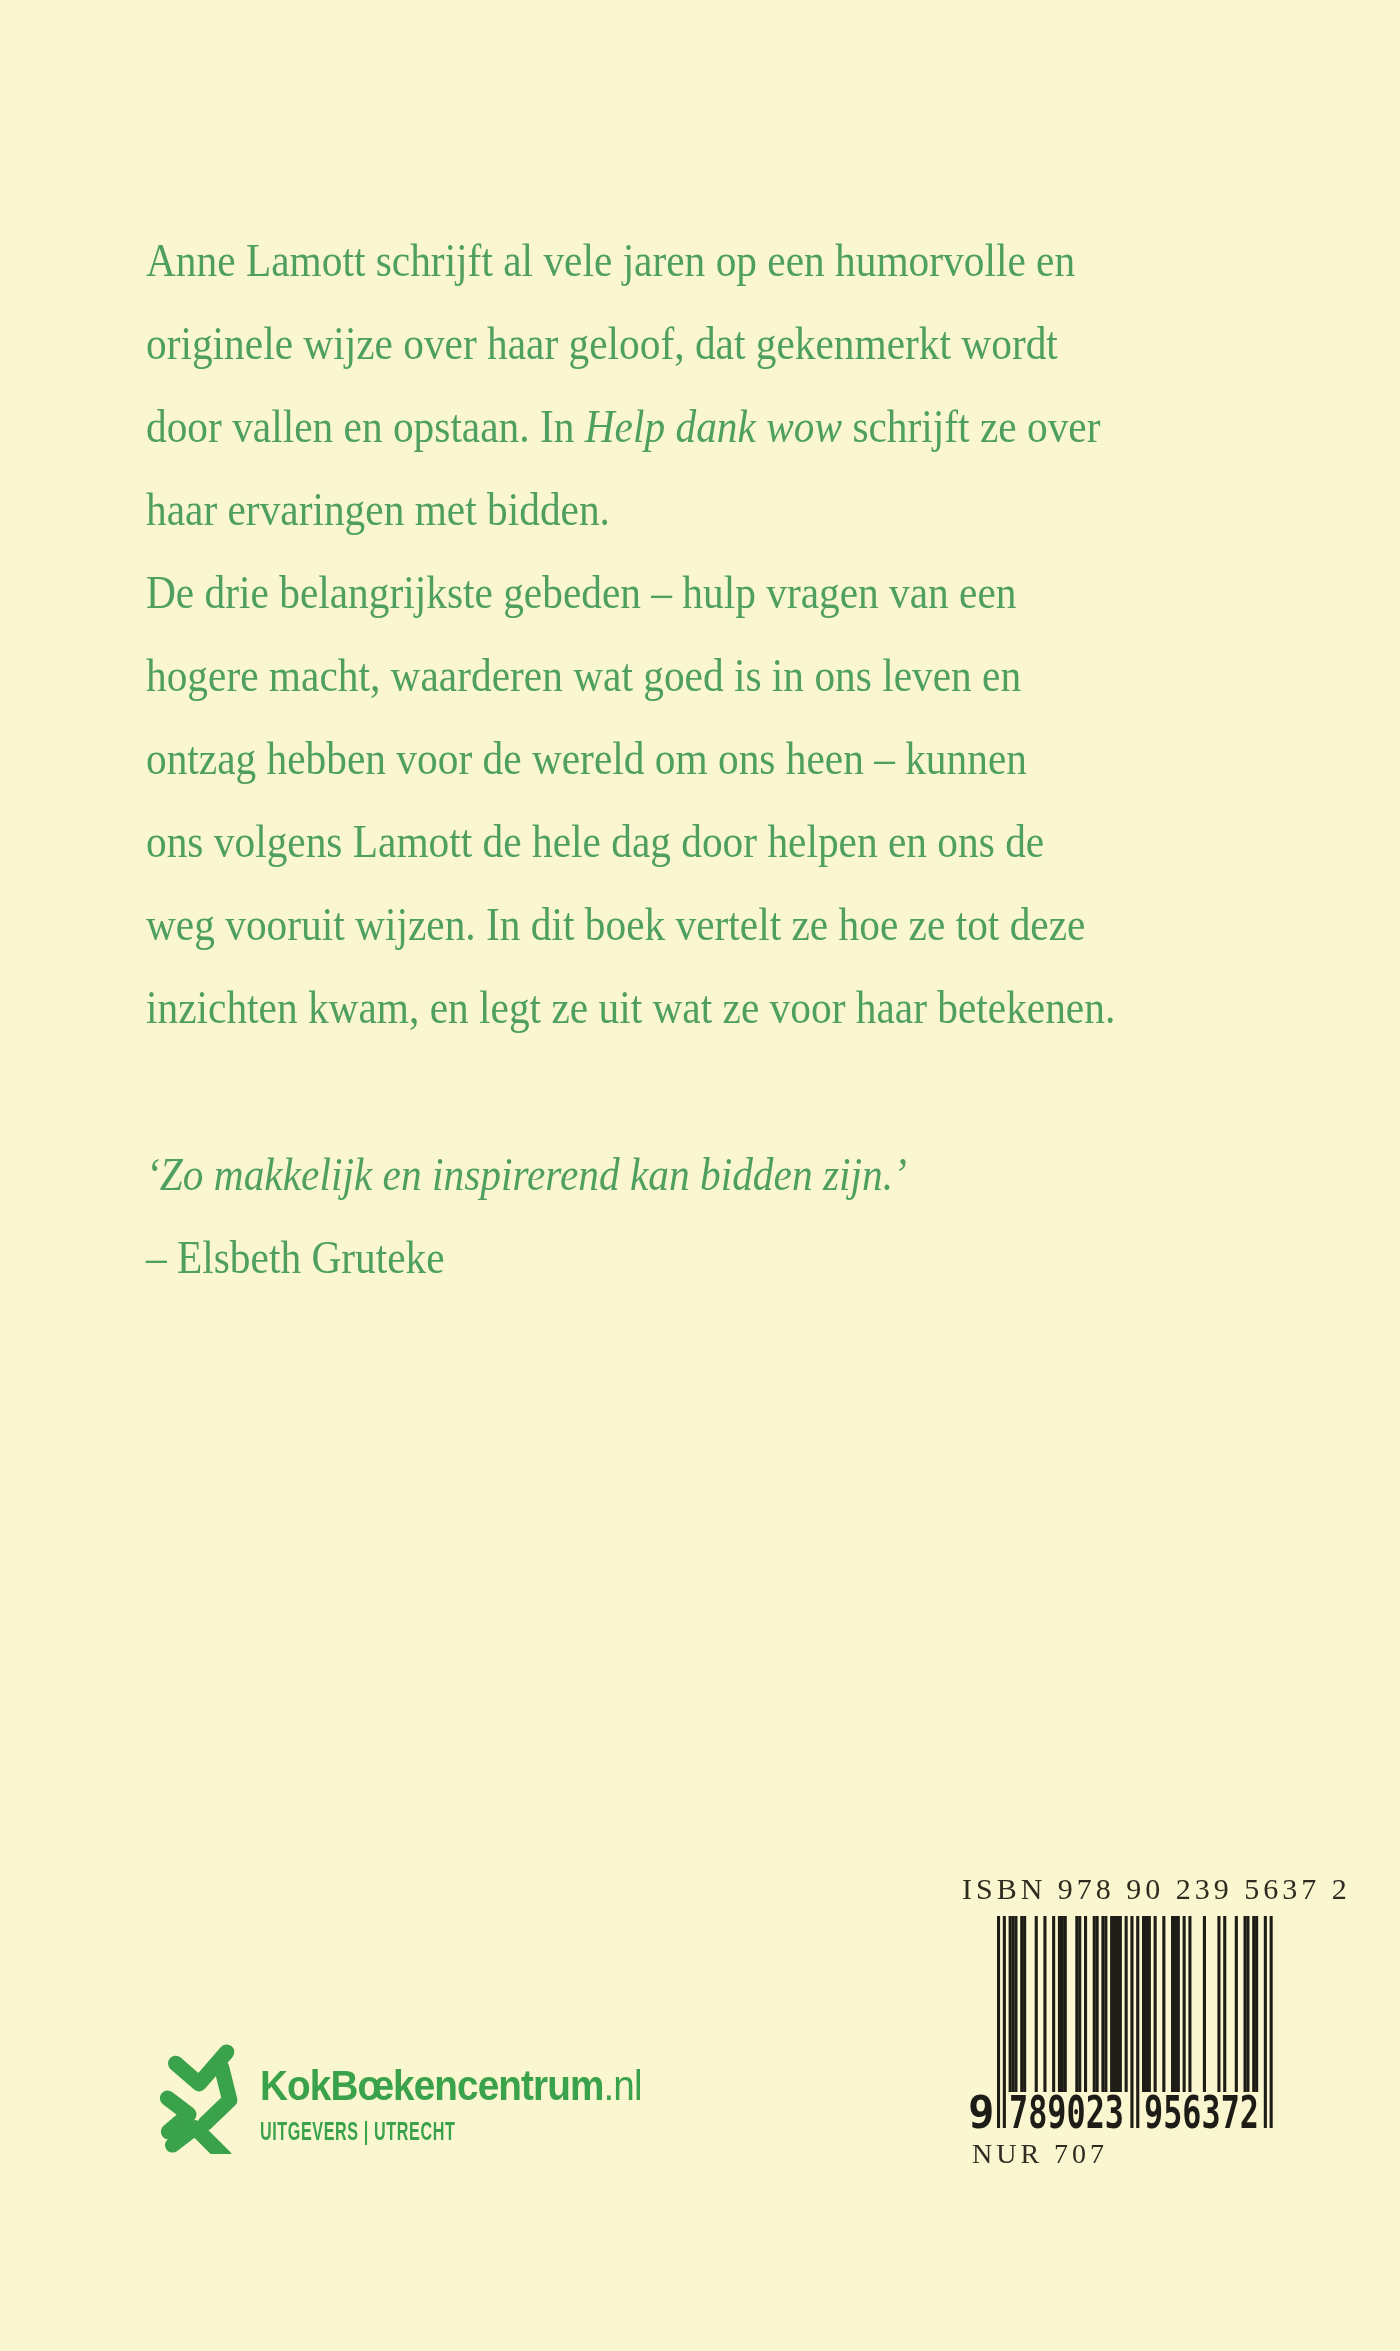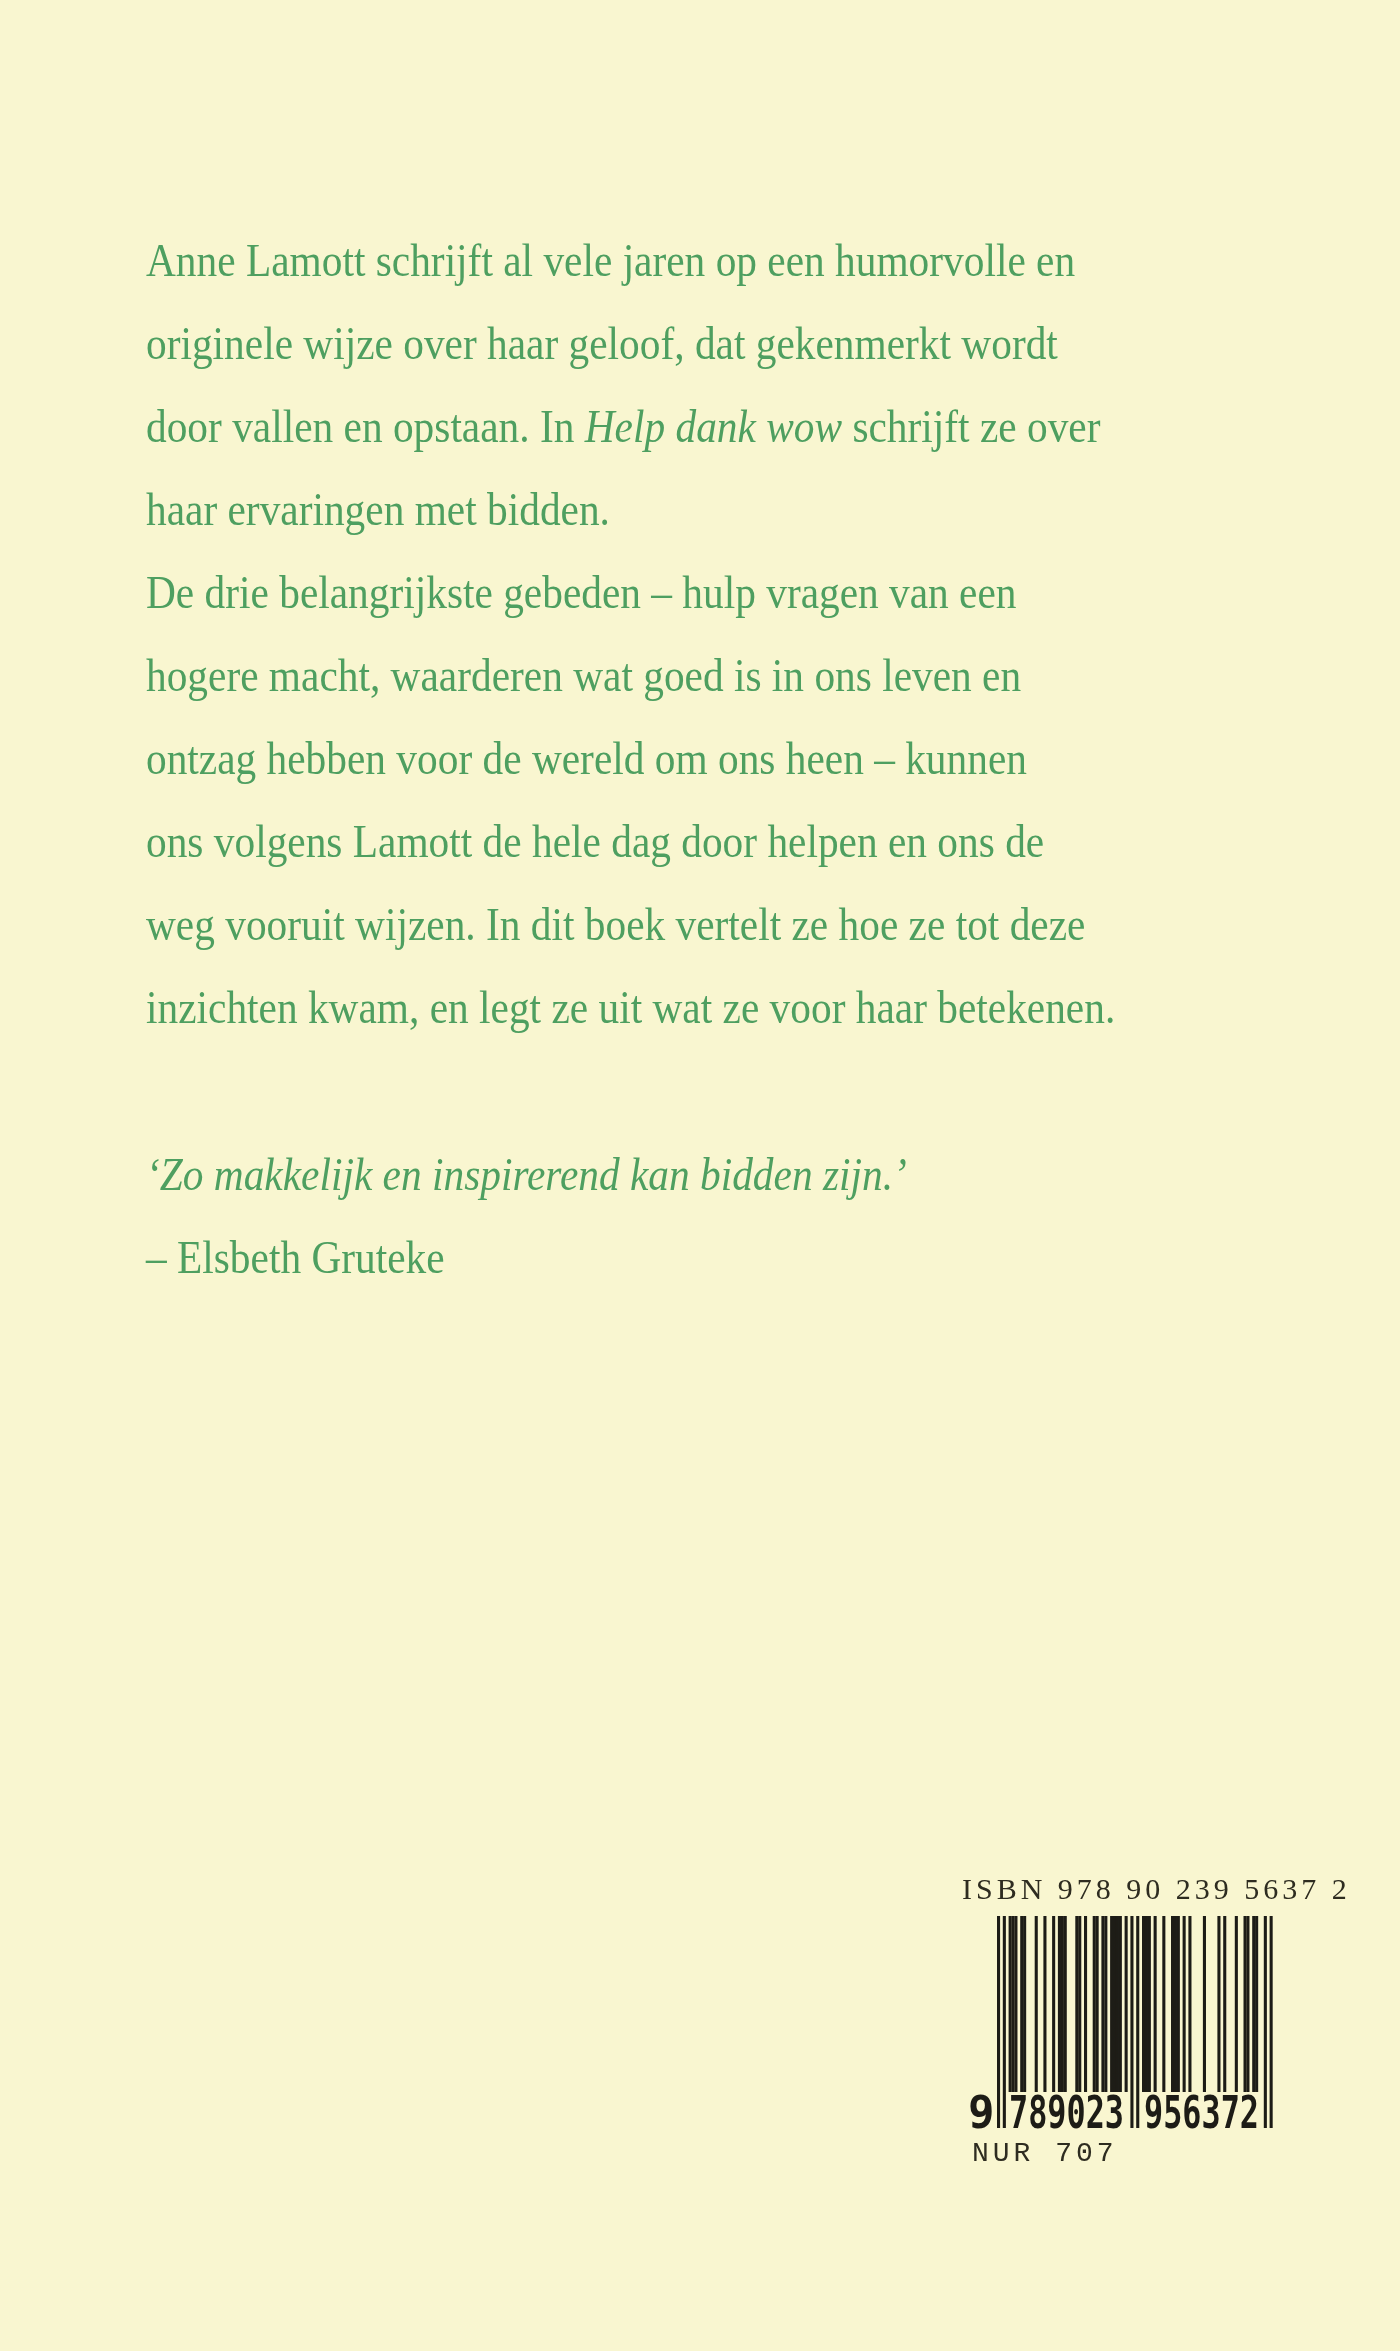--- a/index.html
+++ b/index.html
@@ -70,21 +70,21 @@
   .bc-bar { fill: #1d1c16; }
   .bc-digit {
     font-family: "DejaVu Sans Mono", monospace;
     font-weight: bold;
     font-size: 44px;
     fill: #1d1c16;
   }
   .nur {
     margin-top: 6px;
     padding-left: 10px;
-    font-family: Liberation Mono, monospace;
+    font-family: Liberation Serif, serif;
     font-size: 28px;
     letter-spacing: 4px;
     color: #2e2c20;
   }
 
   
   .publisher {
     position: absolute;
     left: 118px;
     top: 2038px;
@@ -197,14 +197,28 @@
         <rect class="bc-bar" x="293.10" y="0" width="3.08" height="176"></rect>
         <rect class="bc-bar" x="301.80" y="0" width="3.08" height="212"></rect>
         <rect class="bc-bar" x="307.60" y="0" width="3.08" height="212"></rect>
         <text class="bc-digit" x="6" y="212">9</text>
         <text class="bc-digit" x="47" y="212" textLength="115" lengthAdjust="spacingAndGlyphs">789023</text>
         <text class="bc-digit" x="182" y="212" textLength="115" lengthAdjust="spacingAndGlyphs">956372</text>
       </svg>
     <div class="nur">NUR 707</div>
   </div>
 
+  <div class="publisher">
+    <svg class="logo-mark" viewBox="0 0 100 112" fill="none" stroke="#3aa24a" stroke-width="15" stroke-linecap="round" stroke-linejoin="round">
+      <path d="M33,24 L56,44 L83,13"></path>
+      <path d="M25,58 L46,74 L26,91"></path>
+      <path d="M78,28 L86,60 L62,83"></path>
+      <path d="M30,104 L52,87 L81,116"></path>
+    </svg>
+    <div class="logo-text">
+      <div class="brand-line">
+        <span>KokBœkencentrum</span><span class="tld">.nl</span>
+      </div>
+      <div class="brand-sub">UITGEVERS | UTRECHT</div>
+    </div>
+  </div>
 
 </div>
 
 </body></html>

